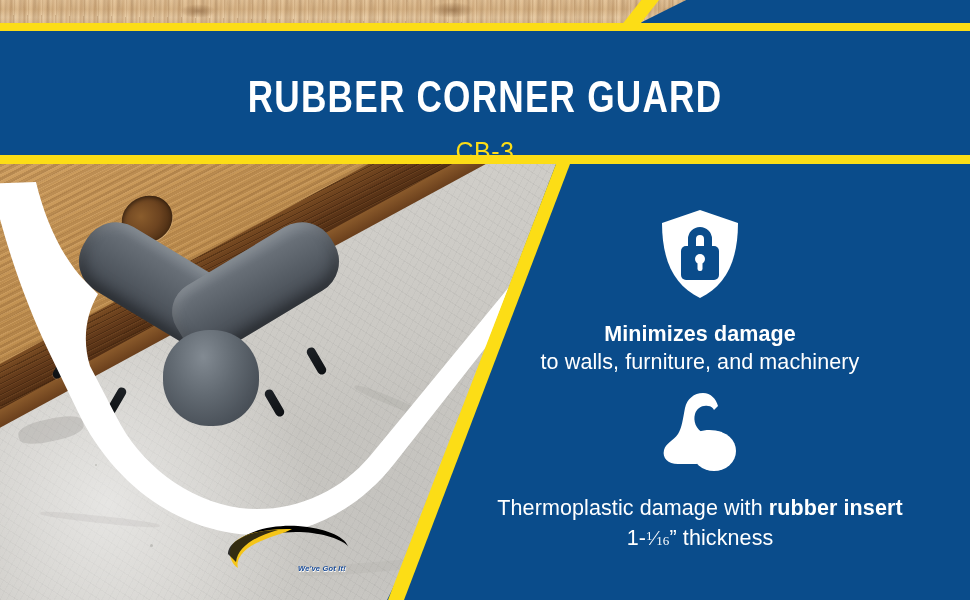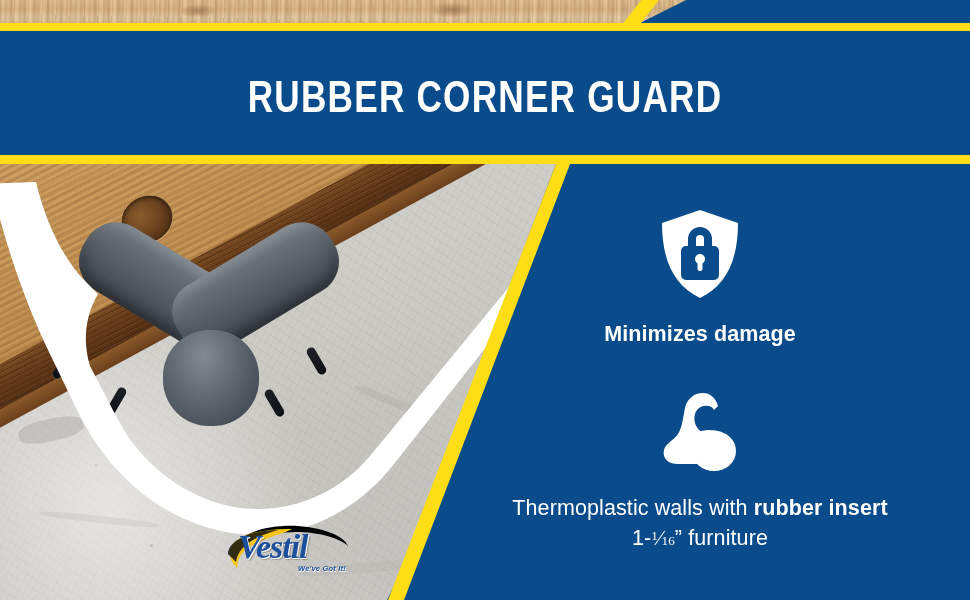--- a/index.html
+++ b/index.html
@@ -236,20 +236,21 @@
     <div class="knot" style="left:180px;top:4px;width:36px;height:14px;"></div>
     <div class="knot" style="left:430px;top:2px;width:44px;height:16px;"></div>
     <div class="knot" style="left:660px;top:6px;width:30px;height:12px;"></div>
   </div>
   <div id="blue-top-right"></div>
   <div id="yellow-band"></div>
   <div id="yellow-kicker"></div>
 
   <div id="header">
     <div id="title">RUBBER CORNER GUARD</div>
+    <div id="subtitle">CB-3</div>
   </div>
   <div id="header-underline"></div>
 
   <div id="photo">
 
     <div class="speck" style="left:40px;top:210px;width:3px;height:3px;"></div>
     <div class="speck" style="left:95px;top:300px;width:2px;height:2px;"></div>
     <div class="speck" style="left:150px;top:380px;width:3px;height:3px;"></div>
     <div class="speck" style="left:310px;top:345px;width:2px;height:2px;"></div>
     <div class="speck" style="left:420px;top:250px;width:3px;height:3px;"></div>
@@ -300,41 +301,41 @@
                C 40 148, 20 96, 6 40
                Z" fill="#ffffff"></path>
     </svg>
 
     <div id="vestil-logo" style="left:222px;top:360px;">
       <svg id="vestil-swoosh" viewBox="0 0 128 46">
         <path d="M10 30 C 10 10, 46 0, 76 2 C 102 4, 122 12, 126 22 C 118 14, 96 8, 74 8 C 46 8, 16 18, 14 34 Z" fill="#000000"></path>
         <path d="M8 28 C 8 12, 40 4, 70 5 C 62 10, 40 14, 26 24 C 18 30, 14 38, 16 44 C 10 40, 8 34, 8 28 Z" fill="#f5c518"></path>
         <path d="M6 30 C 6 16, 30 6, 56 6 C 34 12, 16 22, 14 38 Z" fill="#111111" opacity=".85"></path>
       </svg>
-      <div id="vestil-word">Vestil</div>
       <div id="vestil-tag">We've Got It!</div>
     </div>
   </div>
 
   <svg id="diagonal" viewBox="0 0 970 436">
     <polygon points="556,0 970,0 970,436 390,436" fill="#0a4c8b"></polygon>
     <polygon points="556,0 570,0 404,436 388,436" fill="#fcdd16"></polygon>
   </svg>
 
   <div id="features">
 
     <div class="feature" id="feature-1">
       <svg class="feat-icon" width="82" height="92" viewBox="0 0 82 92">
         <path d="M41 2 L79 15 C79 54, 66 78, 41 90 C16 78, 3 54, 3 15 Z" fill="#ffffff"></path>
         <rect x="22" y="38" width="38" height="34" rx="5" fill="#0a4c8b"></rect>
         <path d="M29 40 V31 A12 12 0 0 1 53 31 V40 H45 V31 A4 4 0 0 0 37 31 V40 Z" fill="#0a4c8b"></path>
         <circle cx="41" cy="51" r="5" fill="#ffffff"></circle>
         <rect x="38.5" y="52" width="5" height="11" rx="2.2" fill="#ffffff"></rect>
       </svg>
       <div class="feat-line bold" style="margin-top:20px;">Minimizes damage</div>
+      <div class="feat-line">to walls, furniture, and machinery</div>
     </div>
 
     <div class="feature" id="feature-2">
       <svg class="feat-icon" width="88" height="88" viewBox="0 0 88 88">
         <path d="M47 5
                  C 38 5, 31 11, 29 20
                  C 27 30, 26 40, 22 46
                  C 17 53, 10 55, 8 62
                  C 6 70, 12 76, 22 76
                  L 41 76
@@ -342,21 +343,21 @@
                  C 44 55, 44 49, 47 45
                  C 40 41, 37 33, 39 26
                  C 41 20, 46 17, 52 18
                  C 55 18, 57 20, 58 22
                  L 62 18
                  C 60 11, 55 5, 47 5 Z" fill="#ffffff"></path>
         <ellipse cx="58" cy="63" rx="22" ry="20" fill="#ffffff"></ellipse>
         <path d="M36 56 C 44 50, 56 48, 66 52 L 66 44 C 54 40, 42 42, 34 48 Z" fill="#ffffff"></path>
       </svg>
       <div class="feat-line" style="margin-top:18px;">
-        <span>Thermoplastic walls with </span><b>rubber insert</b>
+        <span>Thermoplastic damage with </span><b>rubber insert</b>
       </div>
       <div class="feat-line">
-        <span>1-</span><span class="frac"><sup>1</sup>⁄<sub>16</sub></span><span>” furniture</span>
+        <span>1-</span><span class="frac"><sup>1</sup>⁄<sub>16</sub></span><span>” thickness</span>
       </div>
     </div>
 
   </div>
 </div>
 
 </body></html>

